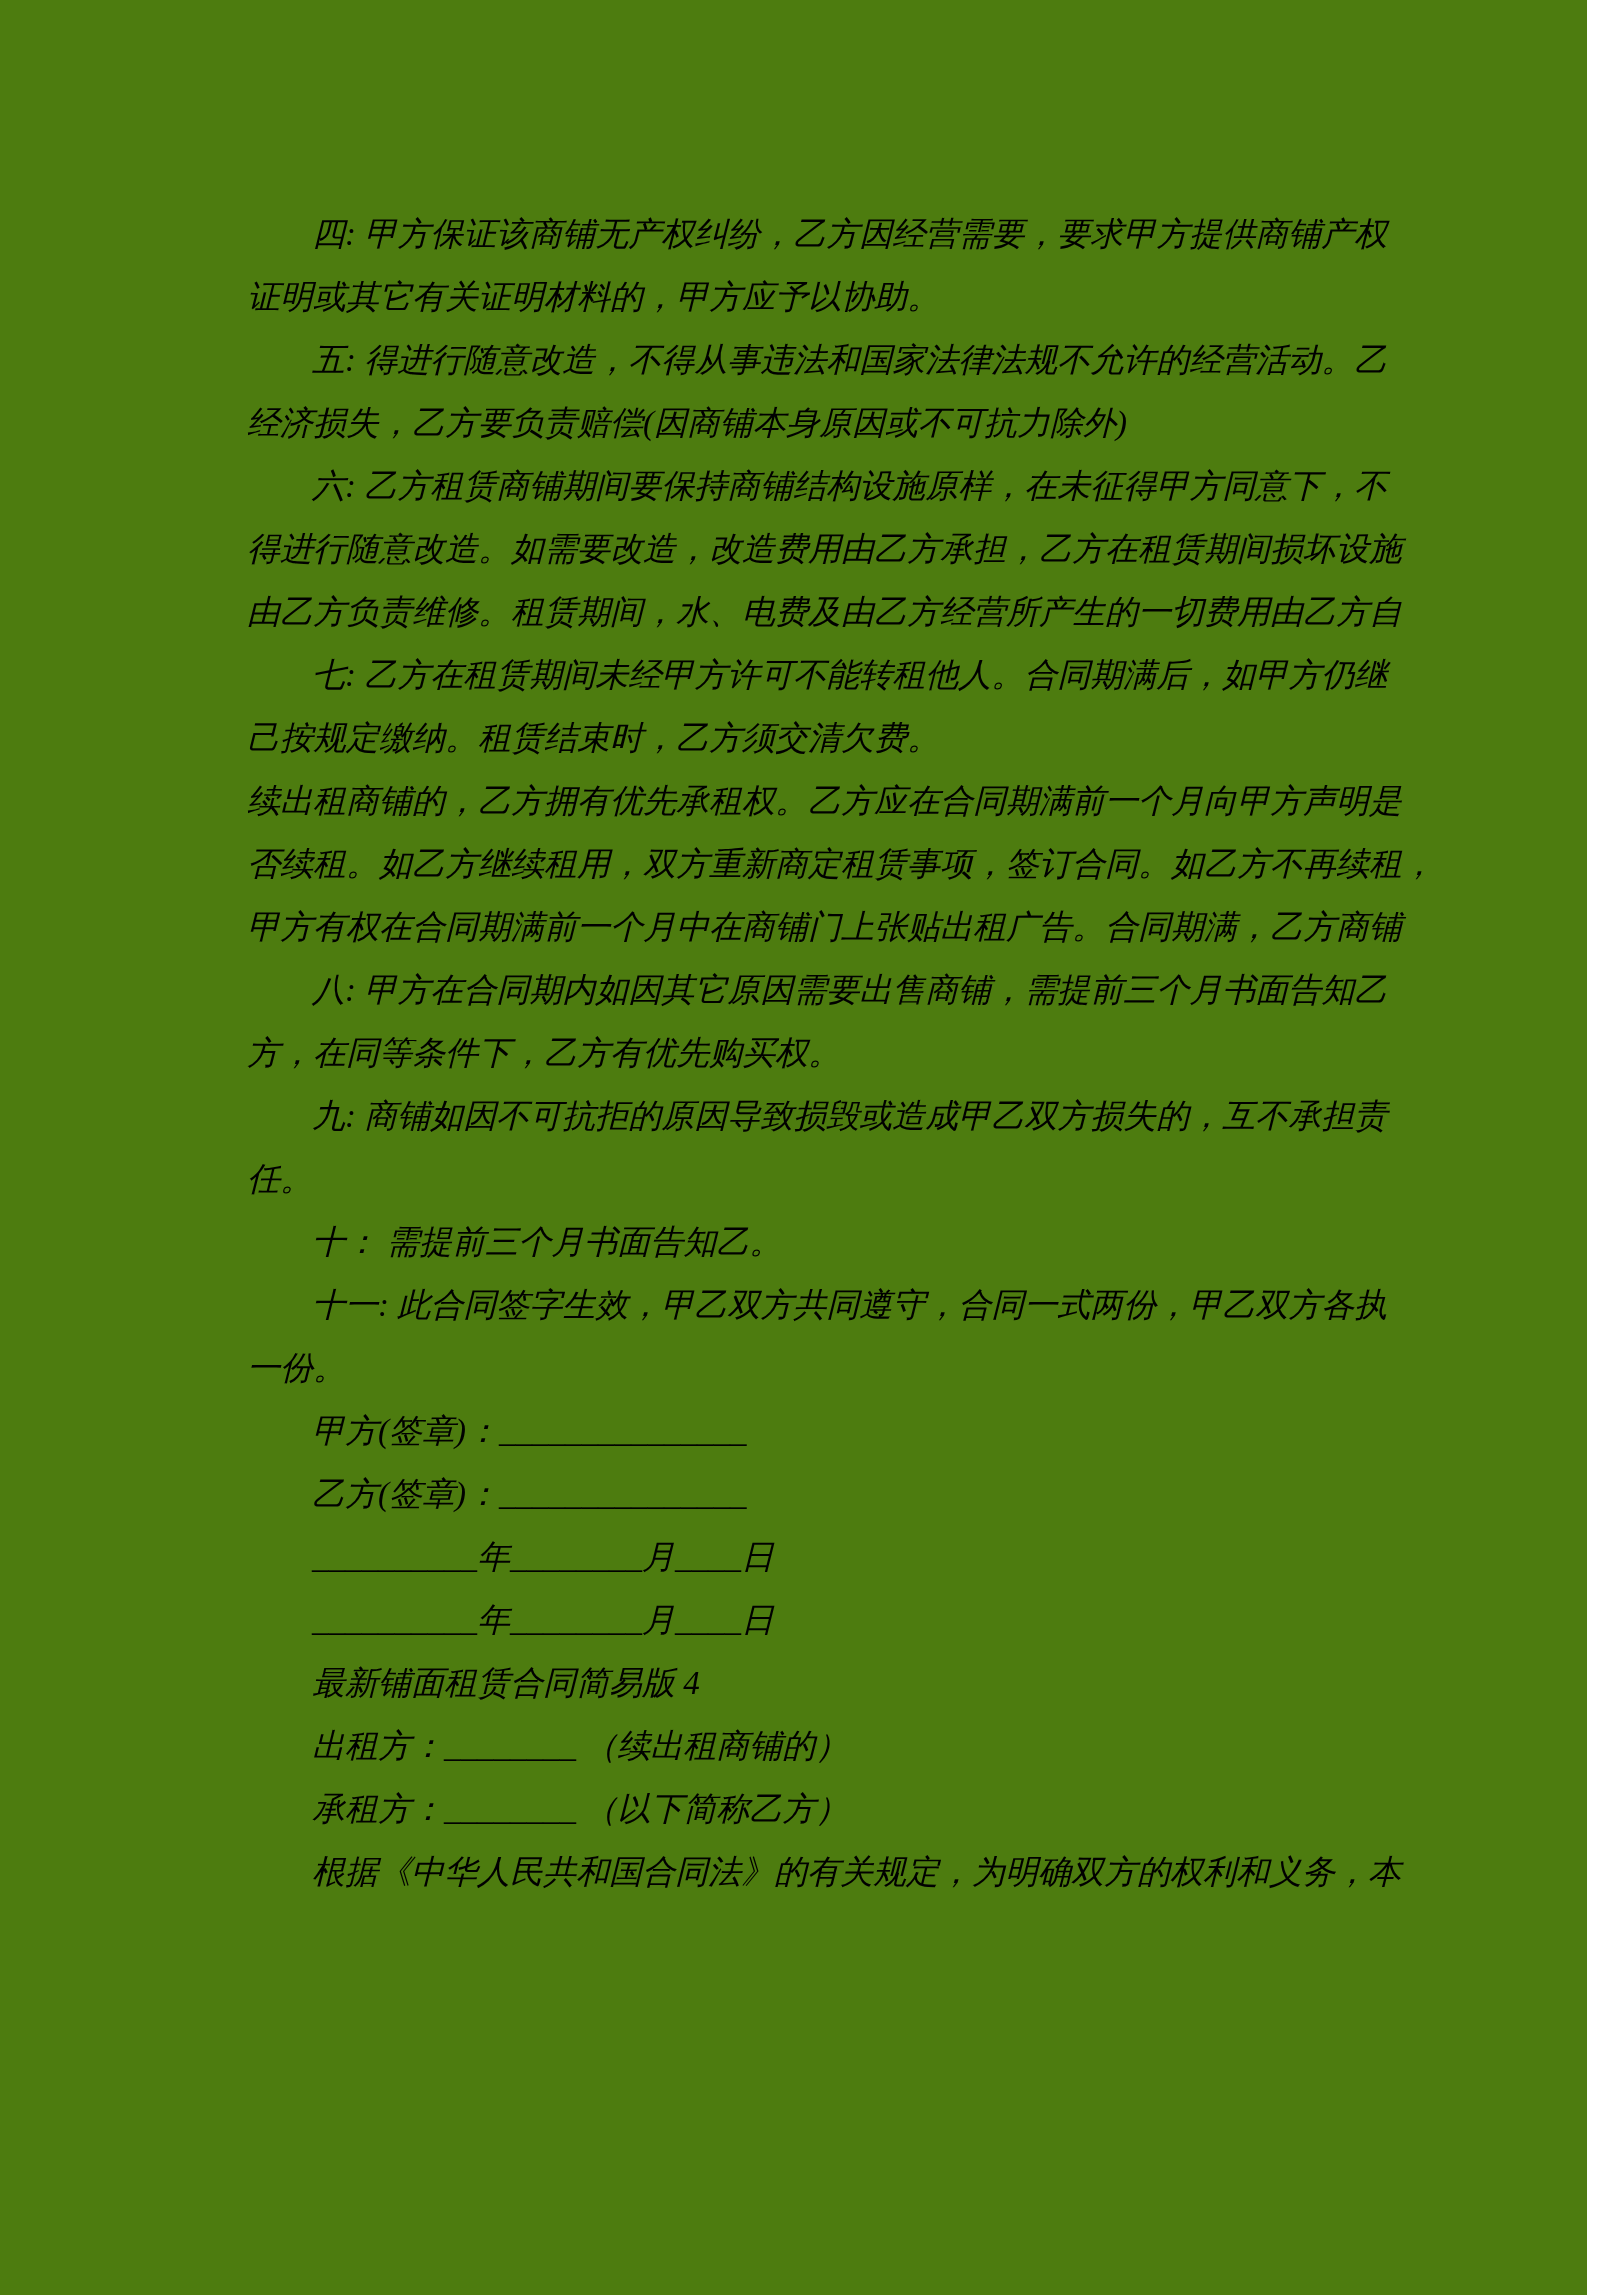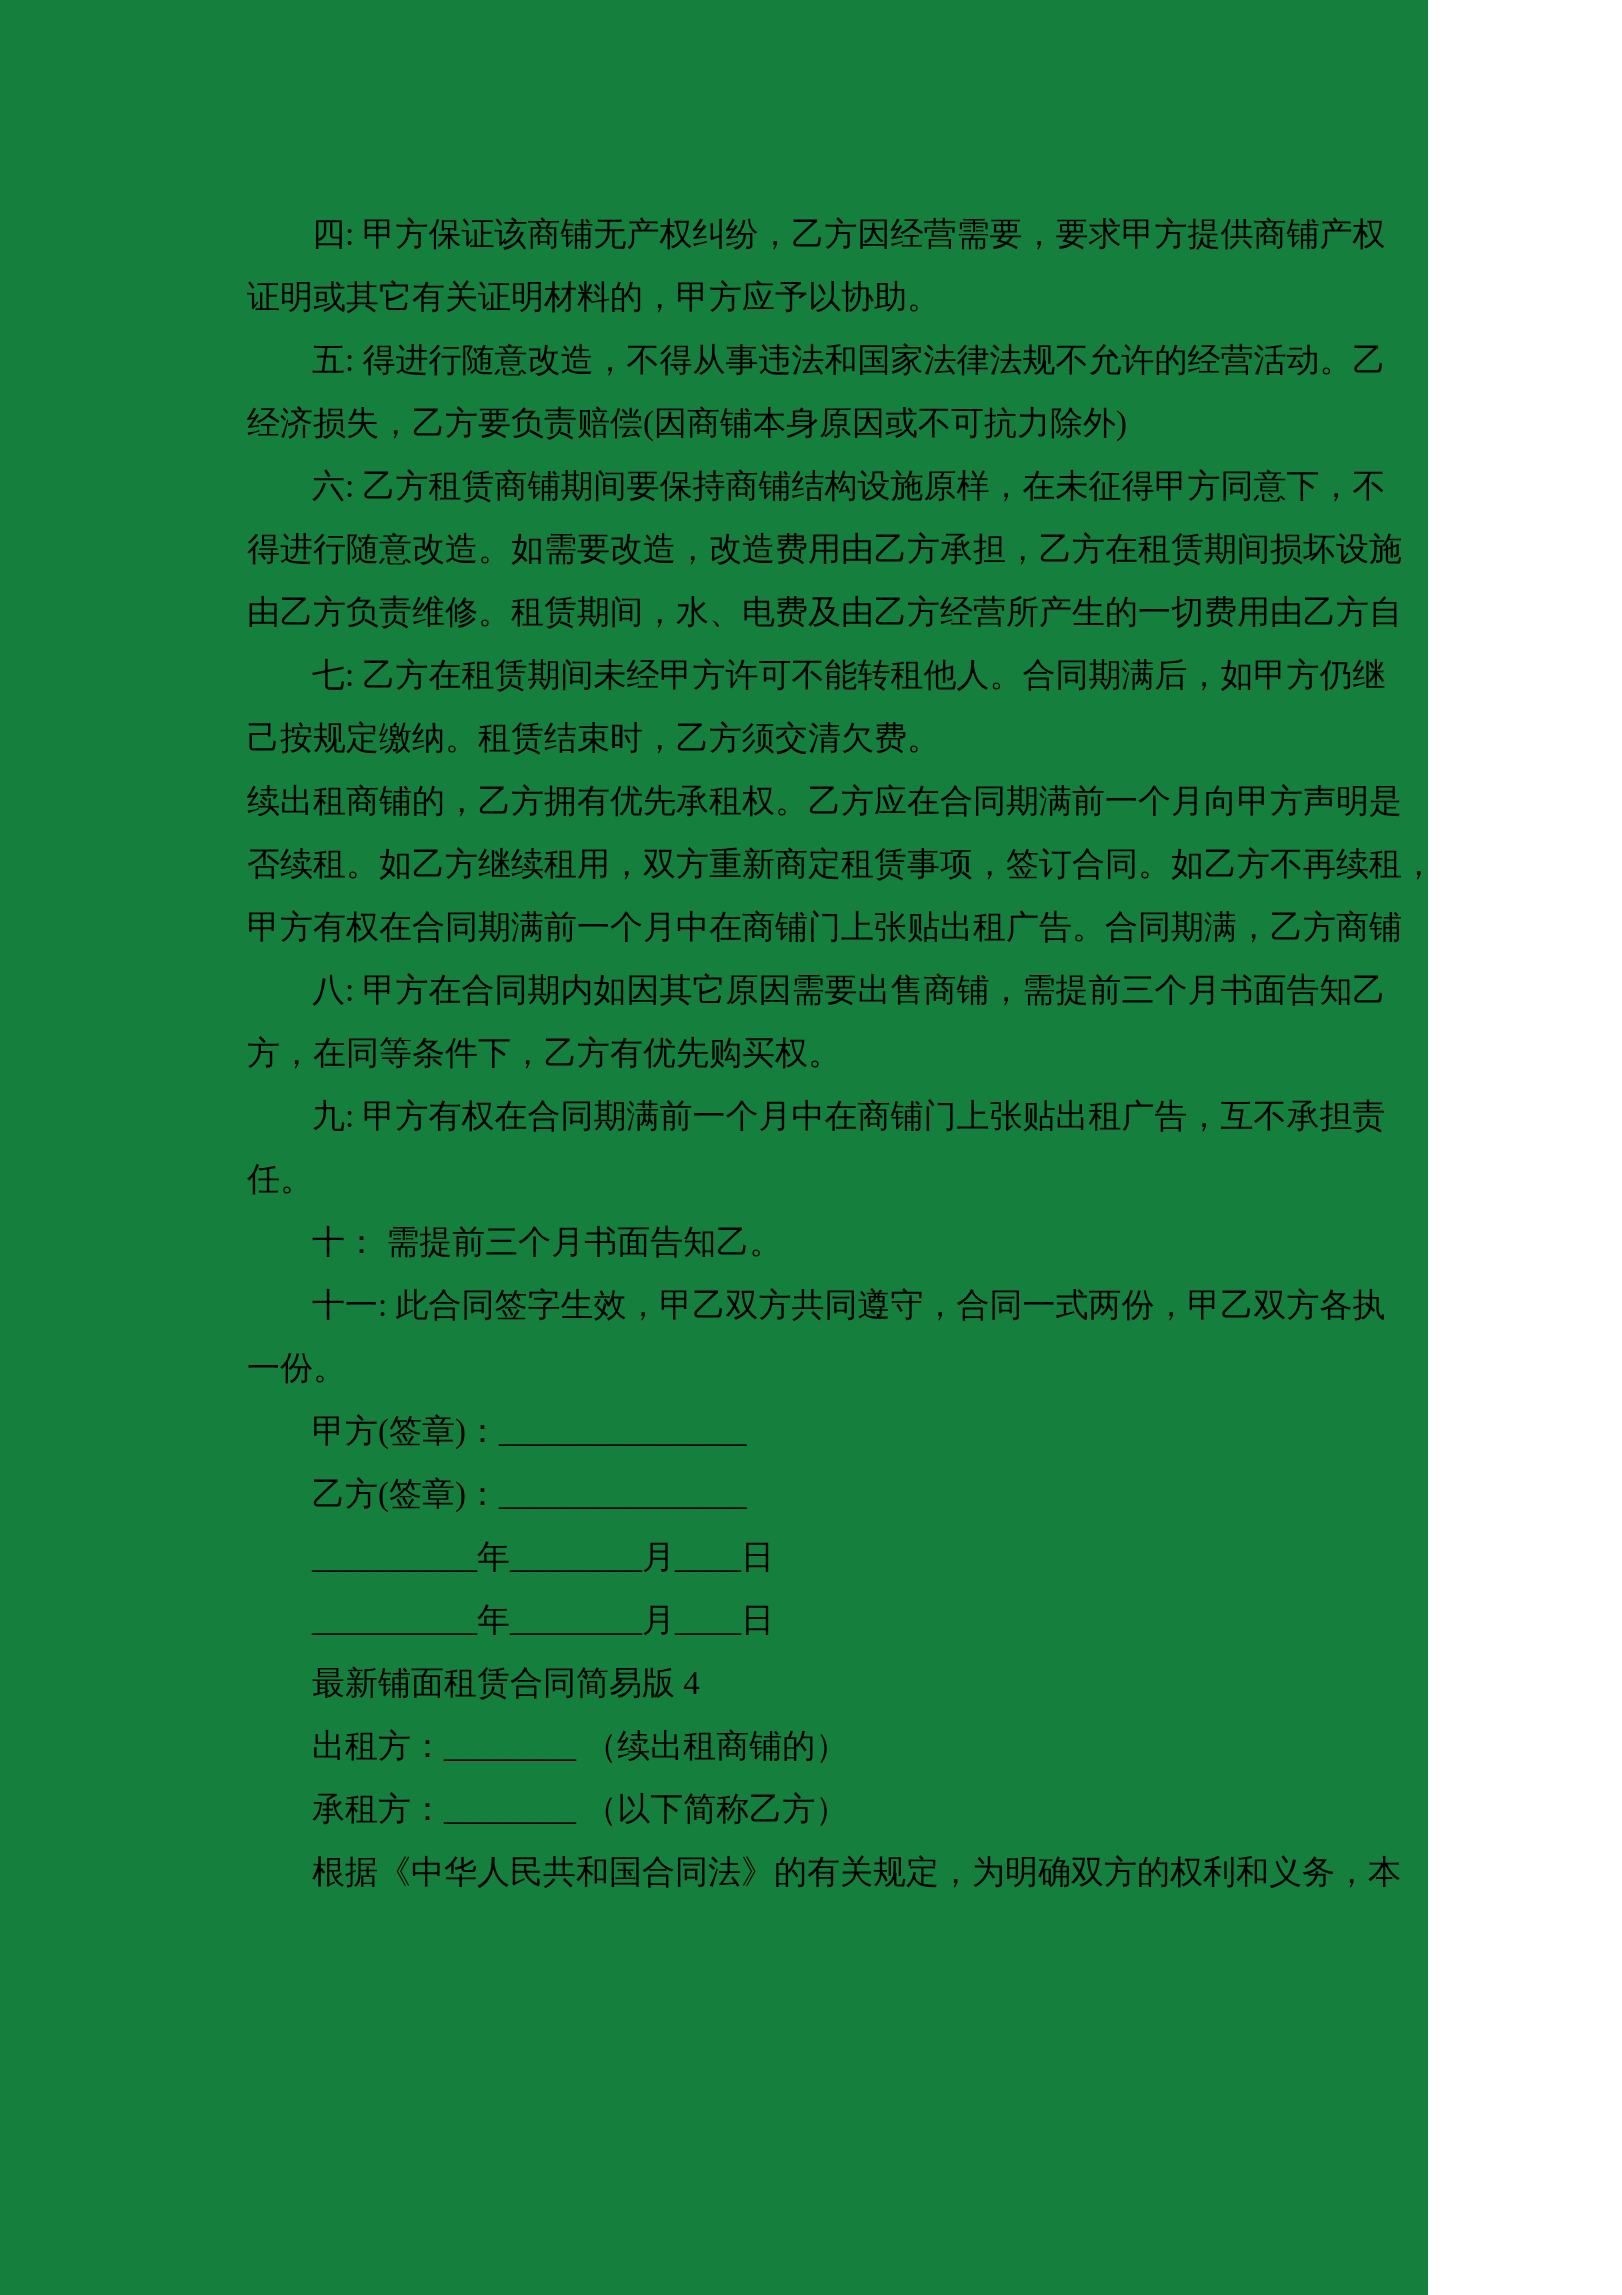--- a/index.html
+++ b/index.html
@@ -2,24 +2,25 @@
 <html style="font-size:10.5px"><head>
 <meta charset="utf-8">
 <style>
   html, body {
     margin: 0;
     padding: 0;
     background: #ffffff;
   }
   .page {
     position: relative;
-    width: 1428px;
+    width: 1587px;
     height: 2295px;
-    background: #15803d;
+    background: #4d7c0f;
     overflow: hidden;
+    font-style: italic;
   }
   .content {
     position: absolute;
     top: 203px;
     left: 247px;
     width: 1152px;
   }
   .line {
     font-family: "Liberation Serif", "DejaVu Serif", serif;
     font-size: 33px;
@@ -45,21 +46,21 @@
     <div class="line indent">六: 乙方租赁商铺期间要保持商铺结构设施原样，在未征得甲方同意下，不</div>
     <div class="line">得进行随意改造。如需要改造，改造费用由乙方承担，乙方在租赁期间损坏设施</div>
     <div class="line">由乙方负责维修。租赁期间，水、电费及由乙方经营所产生的一切费用由乙方自</div>
     <div class="line indent">七: 乙方在租赁期间未经甲方许可不能转租他人。合同期满后，如甲方仍继</div>
     <div class="line">己按规定缴纳。租赁结束时，乙方须交清欠费。</div>
     <div class="line">续出租商铺的，乙方拥有优先承租权。乙方应在合同期满前一个月向甲方声明是</div>
     <div class="line">否续租。如乙方继续租用，双方重新商定租赁事项，签订合同。如乙方不再续租，</div>
     <div class="line">甲方有权在合同期满前一个月中在商铺门上张贴出租广告。合同期满，乙方商铺</div>
     <div class="line indent">八: 甲方在合同期内如因其它原因需要出售商铺，需提前三个月书面告知乙</div>
     <div class="line">方，在同等条件下，乙方有优先购买权。</div>
-    <div class="line indent">九: 甲方有权在合同期满前一个月中在商铺门上张贴出租广告，互不承担责</div>
+    <div class="line indent">九: 商铺如因不可抗拒的原因导致损毁或造成甲乙双方损失的，互不承担责</div>
     <div class="line">任。</div>
     <div class="line indent">十： 需提前三个月书面告知乙。</div>
     <div class="line indent">十一: 此合同签字生效，甲乙双方共同遵守，合同一式两份，甲乙双方各执</div>
     <div class="line">一份。</div>
     <div class="line indent">甲方(签章)：_______________</div>
     <div class="line indent">乙方(签章)：_______________</div>
     <div class="line indent">__________年________月____日</div>
     <div class="line indent">__________年________月____日</div>
     <div class="line indent">最新铺面租赁合同简易版 4</div>
     <div class="line indent">出租方：________ （续出租商铺的）</div>

